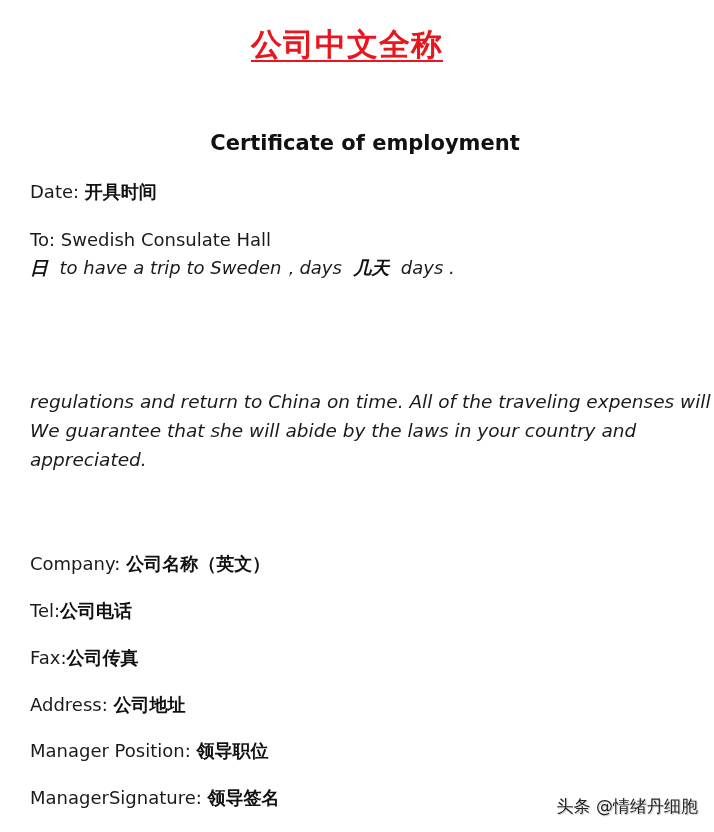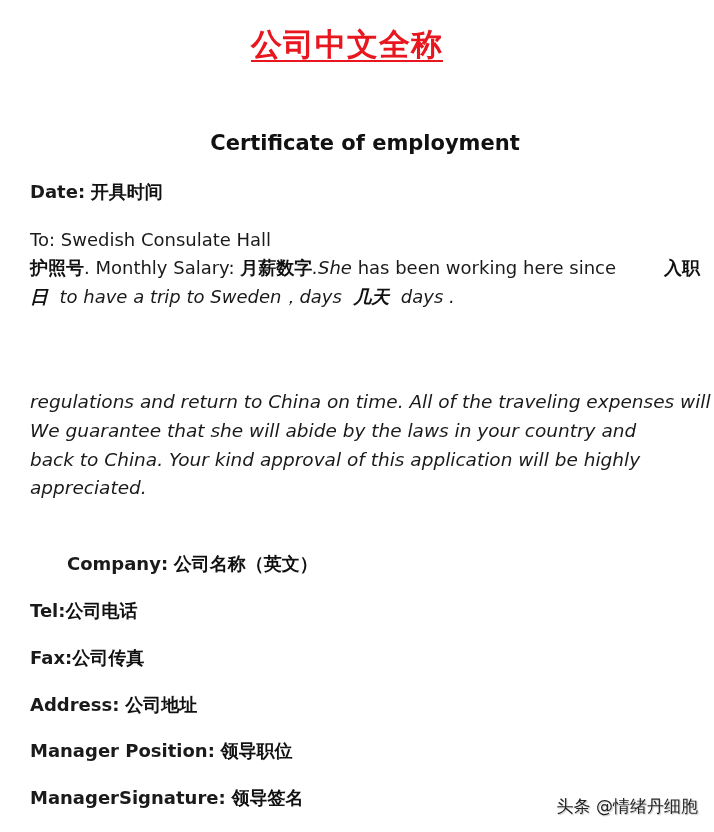--- a/index.html
+++ b/index.html
@@ -45,21 +45,21 @@
     line-height: 30px;
   }
   .line {
     position: absolute;
     left: 30px;
     font-size: 18px;
     line-height: 29px;
     white-space: nowrap;
     color: #1a1a1a;
   }
-  .line .label { font-weight: bold; }
+  .line .label { font-weight: normal; }
   .line .value { font-weight: bold; color: #111; }
   .cn-b { font-weight: bold; color: #111; }
   .cn-bi { font-weight: bold; font-style: italic; color: #111; }
   .it { font-style: italic; }
 
   .cert-para {
     position: absolute;
     left: 30px;
     top: 253px;
     width: 670px;
@@ -101,39 +101,32 @@
 <div class="doc-heading">Certificate of employment</div>
 
 <div class="line" style="top:177px;">
   <span class="label">Date:</span>
   <span class="value">开具时间</span>
 </div>
 
 <div class="line" style="top:225px;">To: Swedish Consulate Hall</div>
 
 <div class="cert-para">
-  <span class="row justify">
-    <span>
-      <span class="cn-b">护照号</span><span>. Monthly Salary:</span>&nbsp;<span class="cn-b">月薪数字</span><span class="it">.She</span><span> has been working here since</span>
-    </span>
-    <span class="cn-b">入职</span>
-  </span>
   <span class="row">
     <span class="cn-bi">日</span>&nbsp;&nbsp;<span class="it">to have a trip to Sweden，days</span>&nbsp;&nbsp;<span class="cn-bi">几天</span>&nbsp;&nbsp;<span class="it">days .</span>
   </span>
 </div>
 
 <div class="guarantee">
   <span class="row">regulations and return to China on time. All of the traveling expenses will</span>
   <span class="row">We guarantee that she will abide by the laws in your country and</span>
-  <span class="row">back to China. Your kind approval of this application will be highly</span>
   <span class="row">appreciated.</span>
 </div>
 
-<div class="line" style="top:549px;margin-left:37px;">
+<div class="line" style="top:549px;">
   <span class="label">Company:</span>
   <span class="value">公司名称（英文）</span>
 </div>
 
 <div class="line" style="top:596px;">
   <span class="label">Tel:</span><span class="value">公司电话</span>
 </div>
 
 <div class="line" style="top:643px;">
   <span class="label">Fax:</span><span class="value">公司传真</span>

